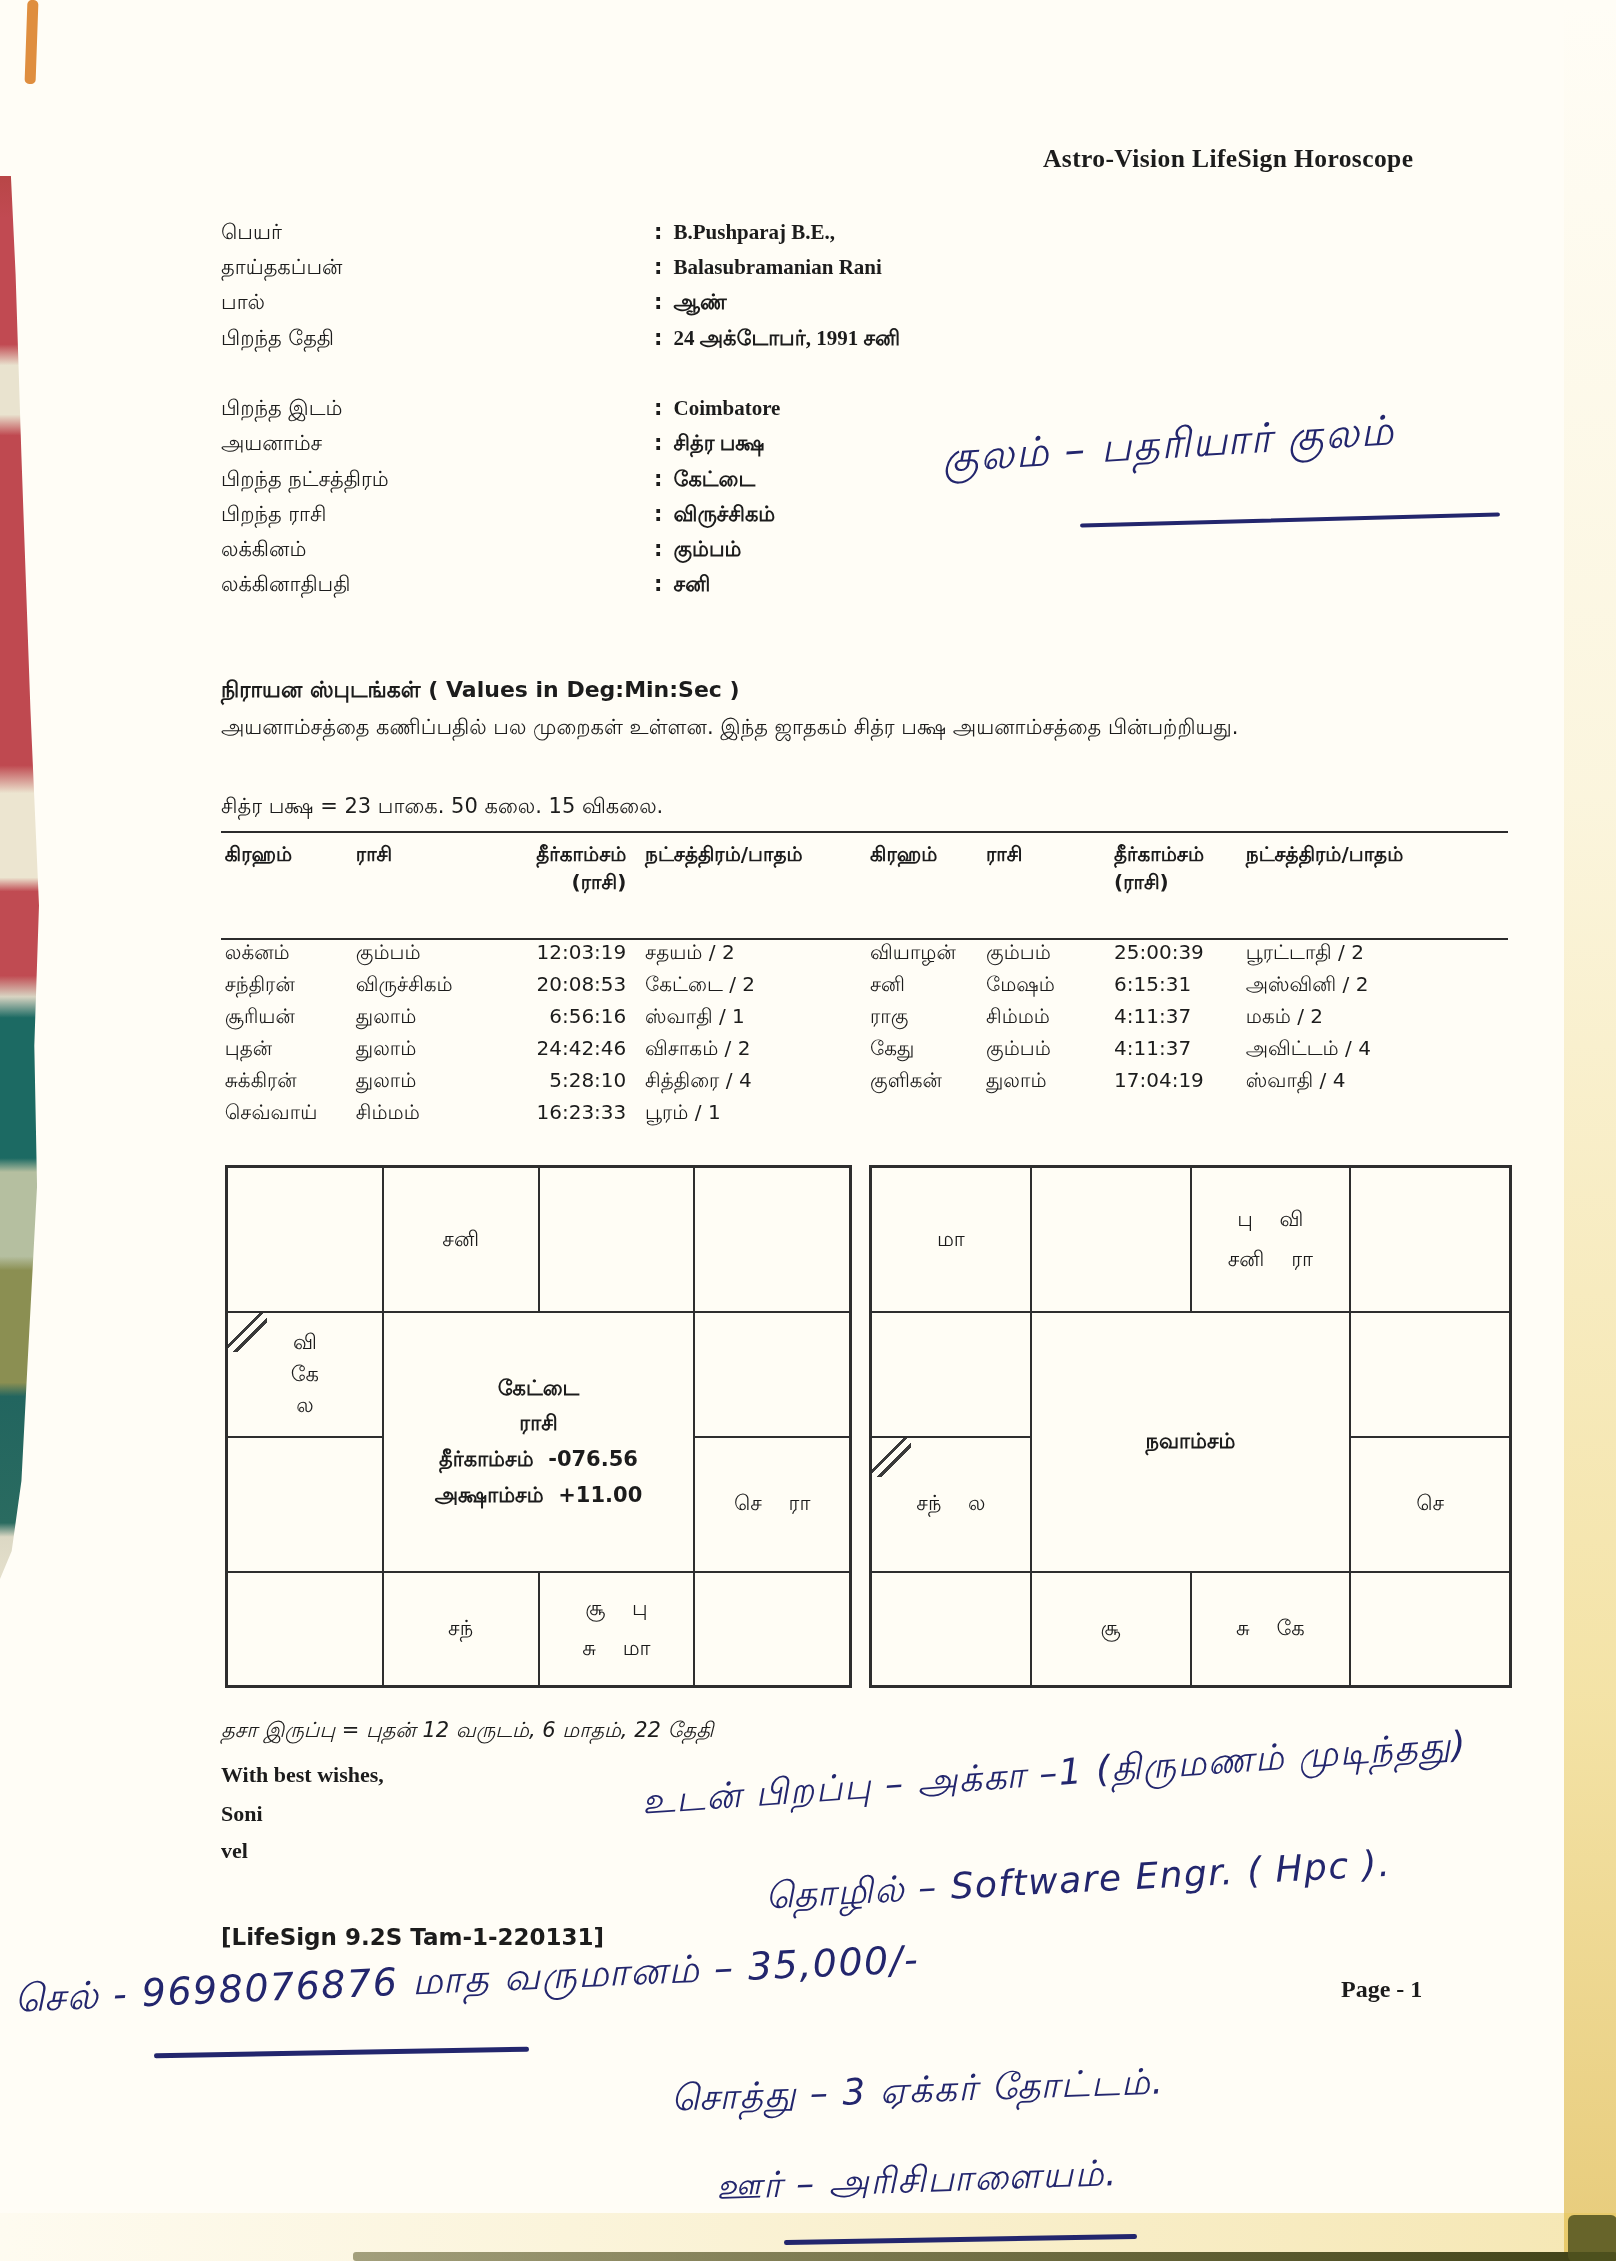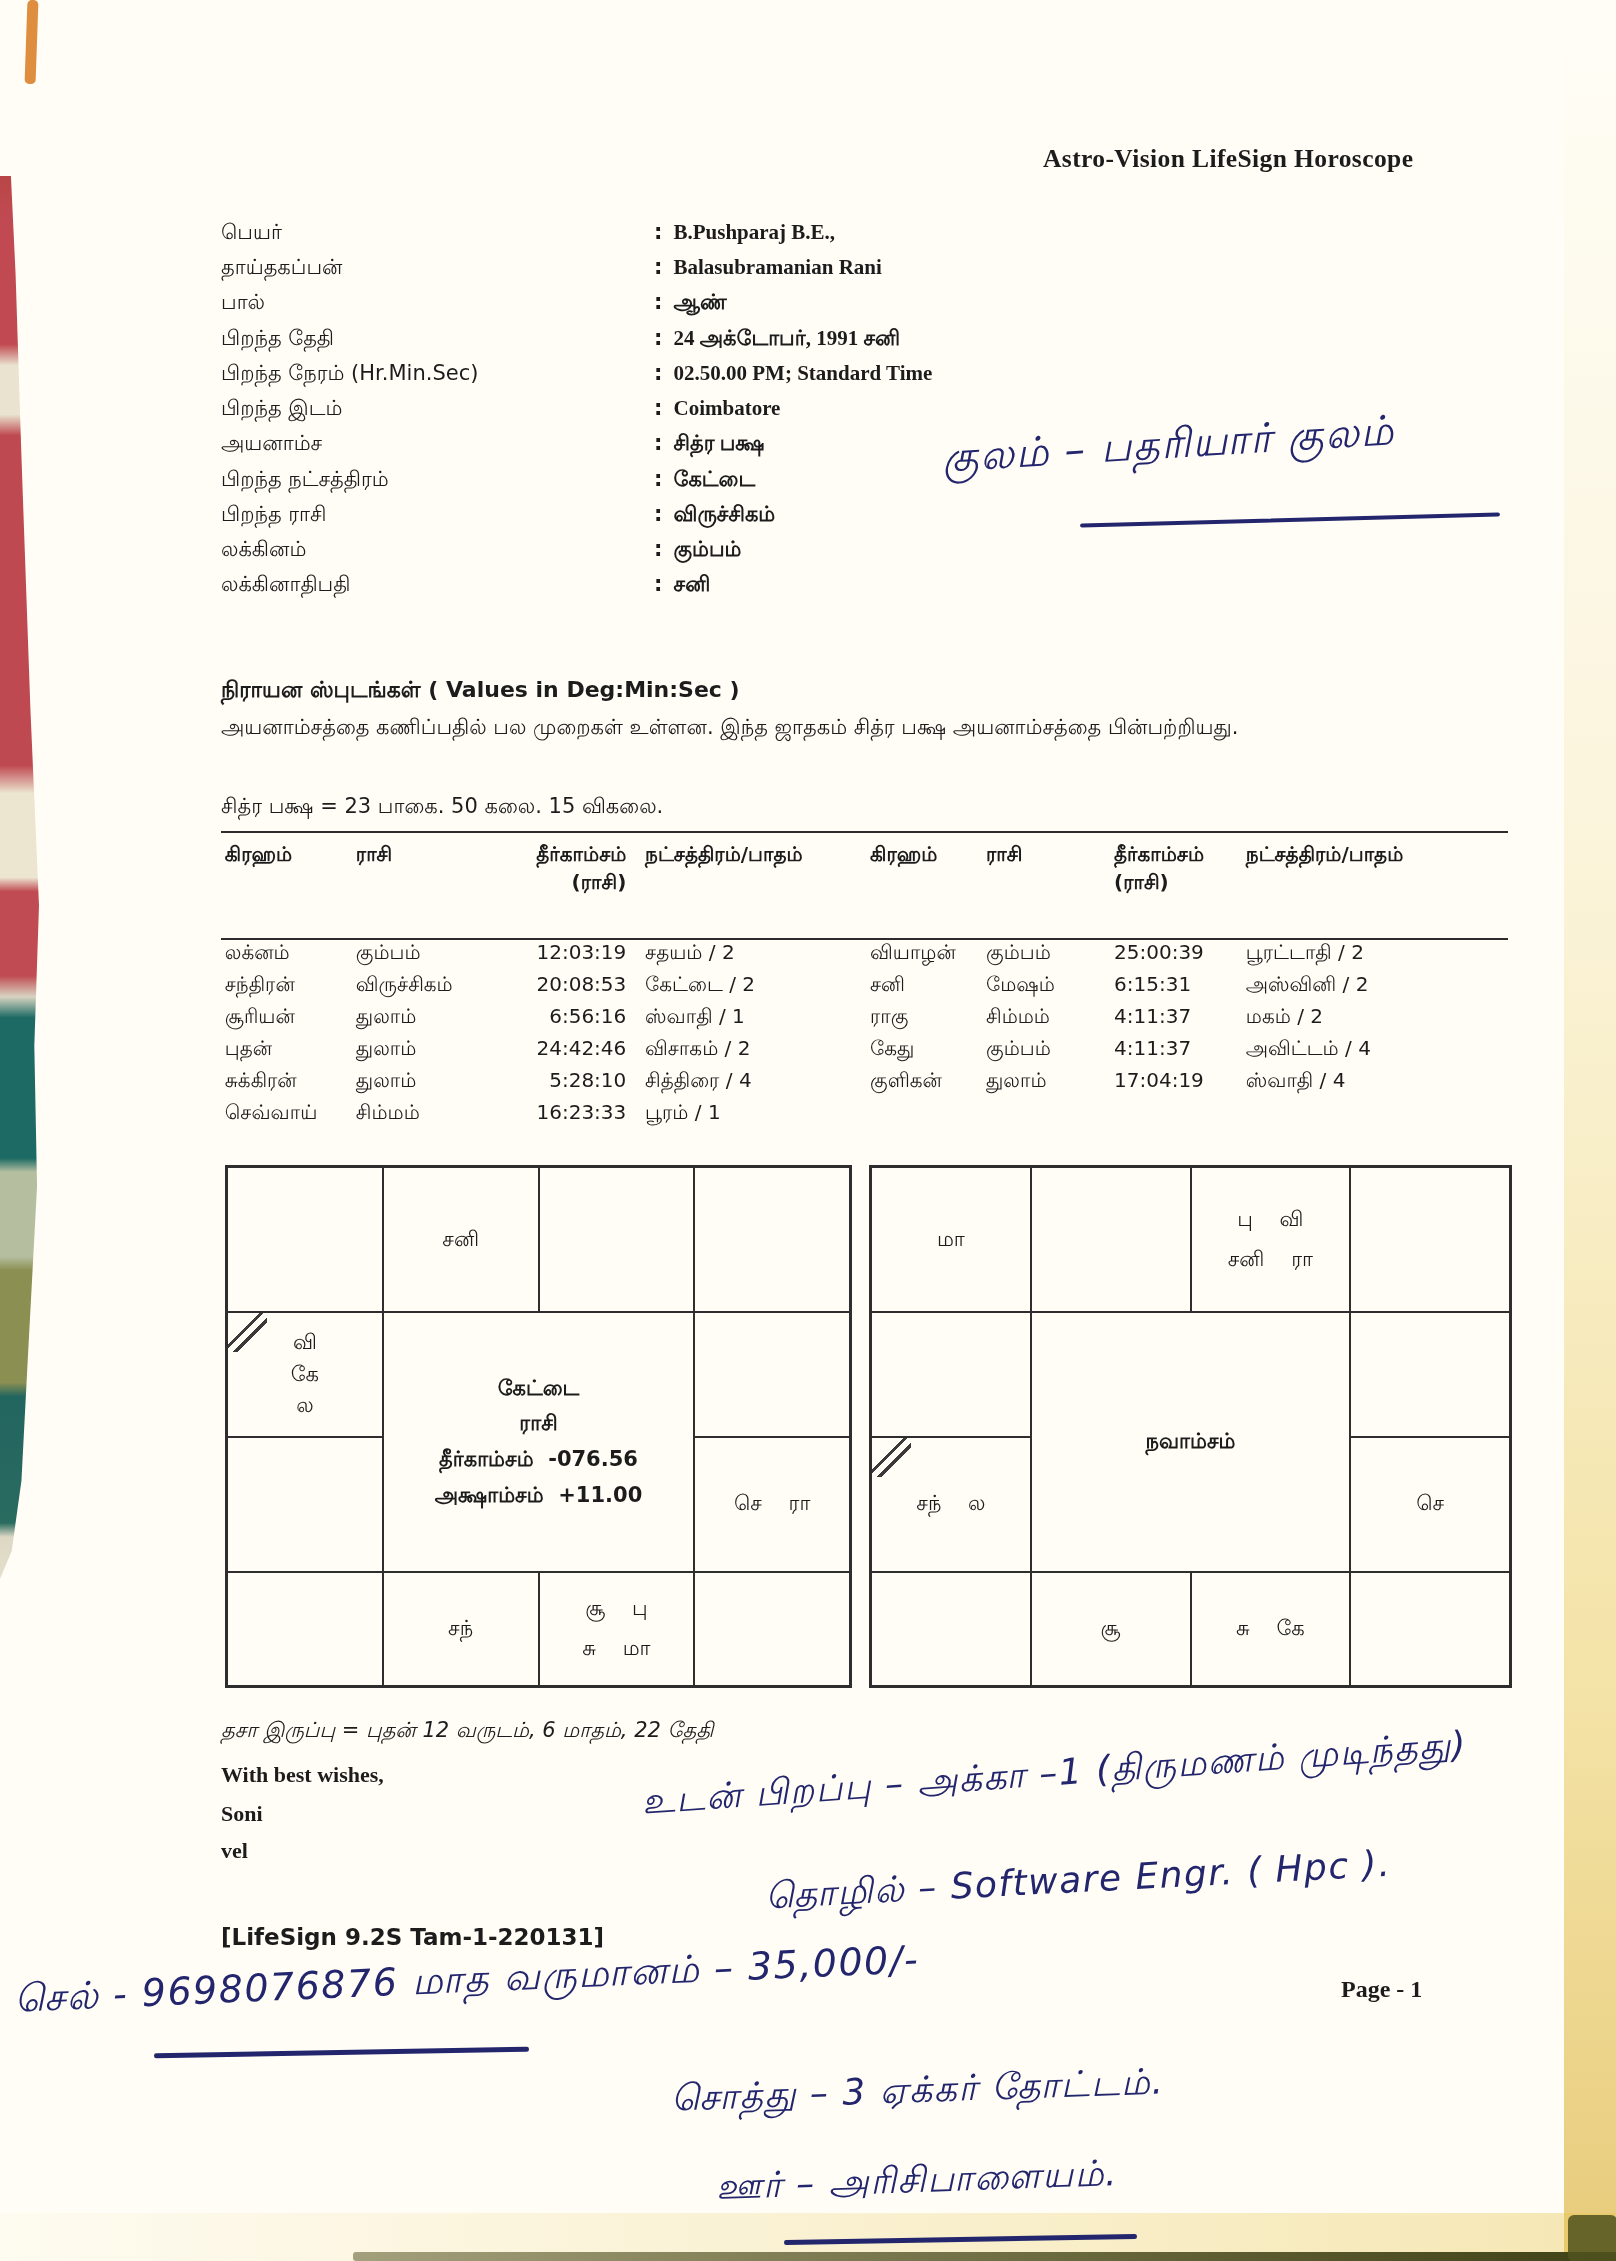--- a/index.html
+++ b/index.html
@@ -81,21 +81,20 @@
   <div class="edge-bottom"></div>
   <div class="bottom-line"></div>
   <div class="corner-blob"></div>
 
   <div class="abs title" style="left:1043px; top:144px;">Astro-Vision LifeSign Horoscope</div>
 
   <div class="drow" style="top:220px"><span class="lab">பெயர்</span><span class="col">:</span><span class="val">B.Pushparaj  B.E.,</span></div>
   <div class="drow" style="top:255px"><span class="lab">தாய்தகப்பன்</span><span class="col">:</span><span class="val">Balasubramanian  Rani</span></div>
   <div class="drow" style="top:290px"><span class="lab">பால்</span><span class="col">:</span><span class="val">ஆண்</span></div>
   <div class="drow" style="top:326px"><span class="lab">பிறந்த தேதி</span><span class="col">:</span><span class="val">24 அக்டோபர், 1991 சனி</span></div>
-  <div class="drow" style="top:361px"><span class="lab">பிறந்த நேரம் (Hr.Min.Sec)</span><span class="col">:</span><span class="val">02.50.00 PM; Standard Time</span></div>
   <div class="drow" style="top:396px"><span class="lab">பிறந்த இடம்</span><span class="col">:</span><span class="val">Coimbatore</span></div>
   <div class="drow" style="top:431px"><span class="lab">அயனாம்ச</span><span class="col">:</span><span class="val">சித்ர பக்ஷ</span></div>
   <div class="drow" style="top:467px"><span class="lab">பிறந்த நட்சத்திரம்</span><span class="col">:</span><span class="val">கேட்டை</span></div>
   <div class="drow" style="top:502px"><span class="lab">பிறந்த ராசி</span><span class="col">:</span><span class="val">விருச்சிகம்</span></div>
   <div class="drow" style="top:537px"><span class="lab">லக்கினம்</span><span class="col">:</span><span class="val">கும்பம்</span></div>
   <div class="drow" style="top:572px"><span class="lab">லக்கினாதிபதி</span><span class="col">:</span><span class="val">சனி</span></div>
 
   <div class="abs sec-head" style="left:221px; top:677px;">நிராயன ஸ்புடங்கள் ( Values in Deg:Min:Sec )</div>
   <div class="abs note" style="left:221px; top:711px; width:1279px;">அயனாம்சத்தை கணிப்பதில் பல முறைகள் உள்ளன. இந்த ஜாதகம் சித்ர பக்ஷ அயனாம்சத்தை பின்பற்றியது.</div>
   <div class="abs v-line" style="left:221px; top:794px;">சித்ர பக்ஷ =  23 பாகை. 50 கலை. 15 விகலை.</div>

